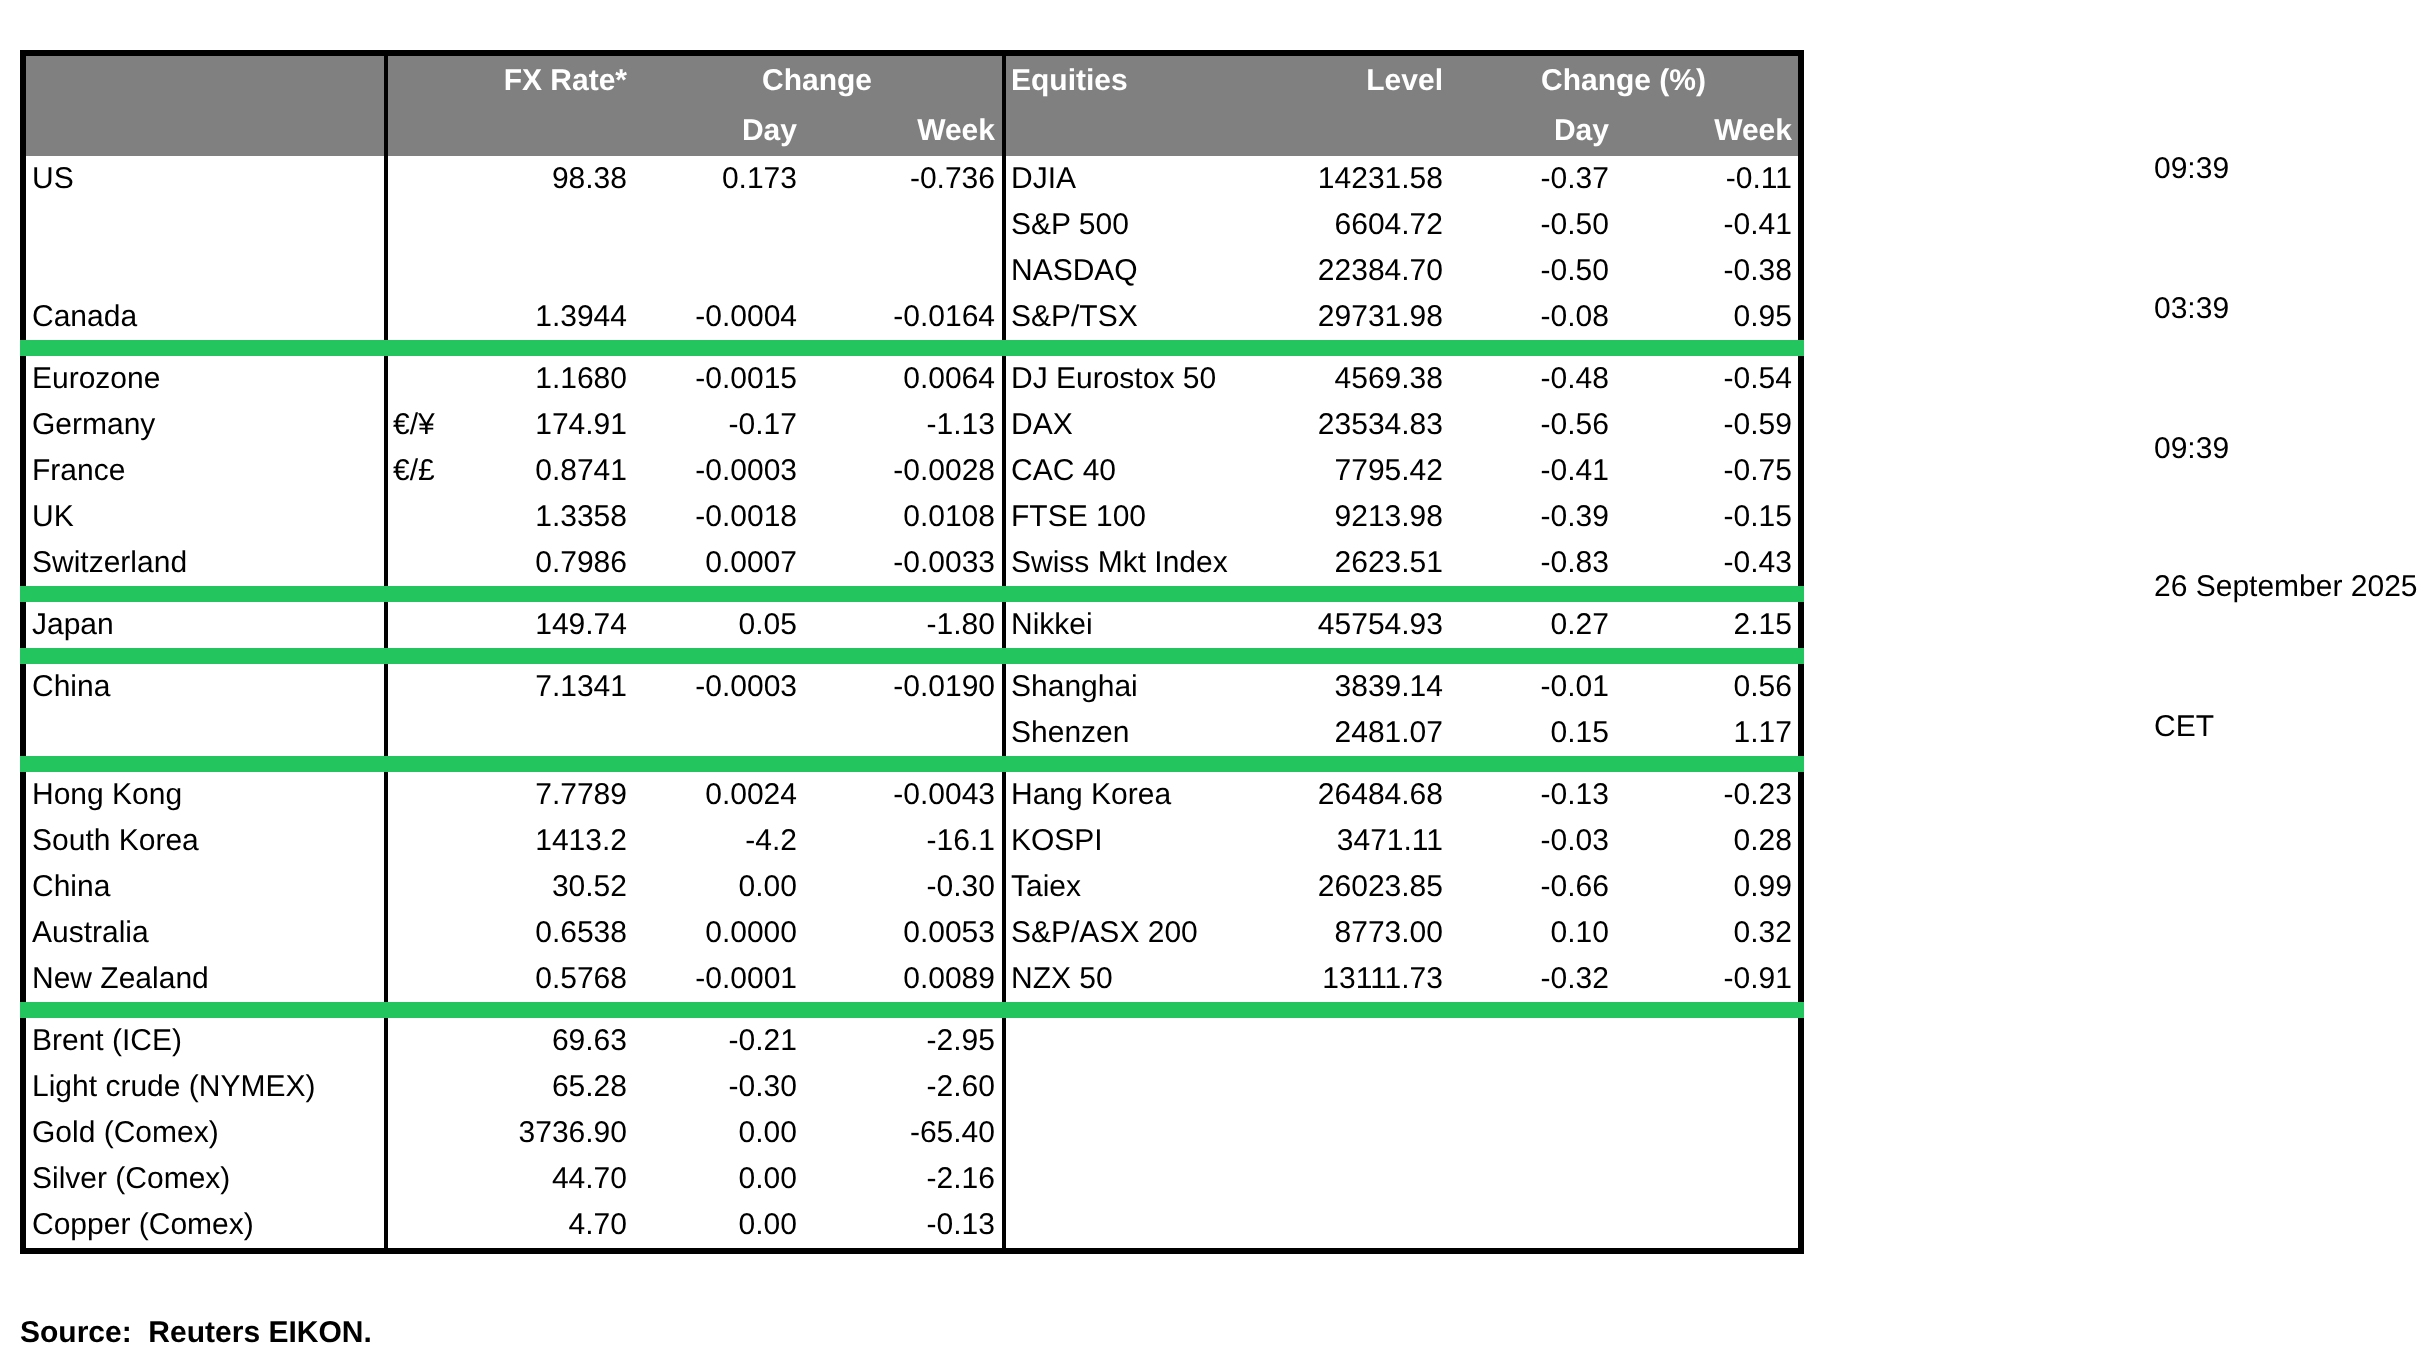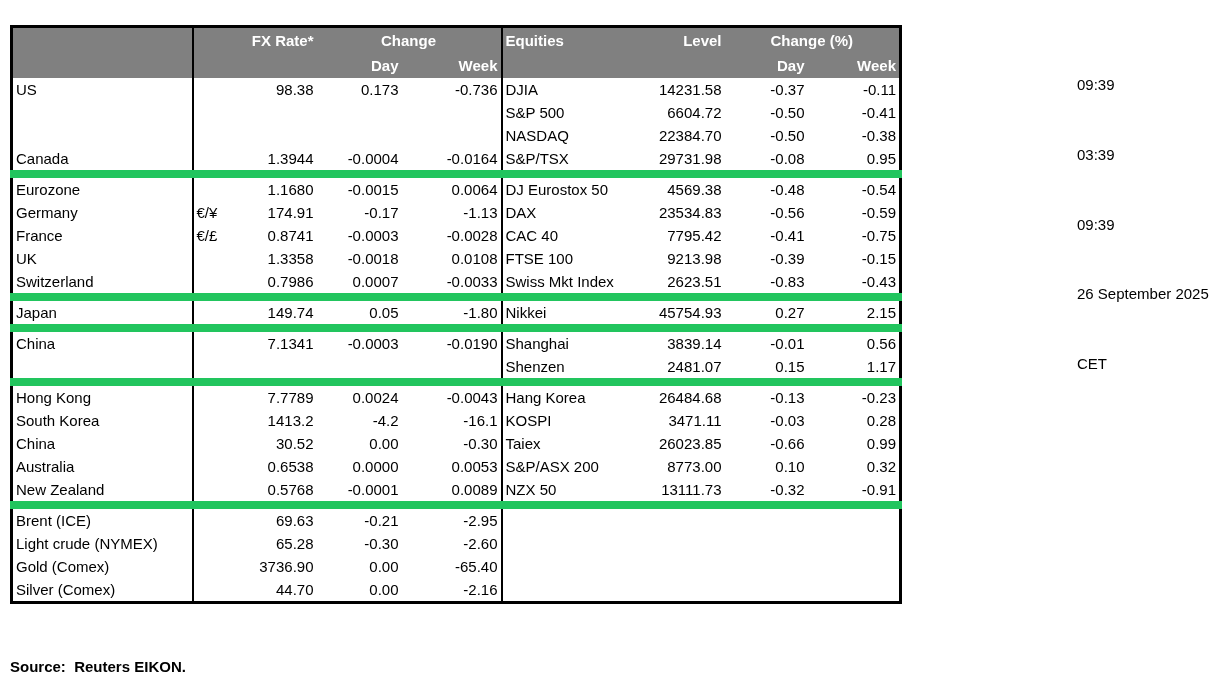--- a/index.html
+++ b/index.html
@@ -303,20 +303,31 @@
         <td class="c1 bdr">Silver (Comex)</td>
         <td class="c2"></td>
         <td class="c3 num">44.70</td>
         <td class="c4 num">0.00</td>
         <td class="c5 num bdr">-2.16</td>
         <td class="c6"></td>
         <td class="c7 num"></td>
         <td class="c8 num"></td>
         <td class="c9 num"></td>
       </tr>
+      <tr>
+        <td class="c1 bdr">Copper (Comex)</td>
+        <td class="c2"></td>
+        <td class="c3 num">4.70</td>
+        <td class="c4 num">0.00</td>
+        <td class="c5 num bdr">-0.13</td>
+        <td class="c6"></td>
+        <td class="c7 num"></td>
+        <td class="c8 num"></td>
+        <td class="c9 num"></td>
+      </tr>
     </tbody>
 </table>
 
 <div class="times">
   <div>09:39</div>
   <div>03:39</div>
   <div>09:39</div>
   <div>26 September 2025</div>
   <div>CET</div>
 </div>

